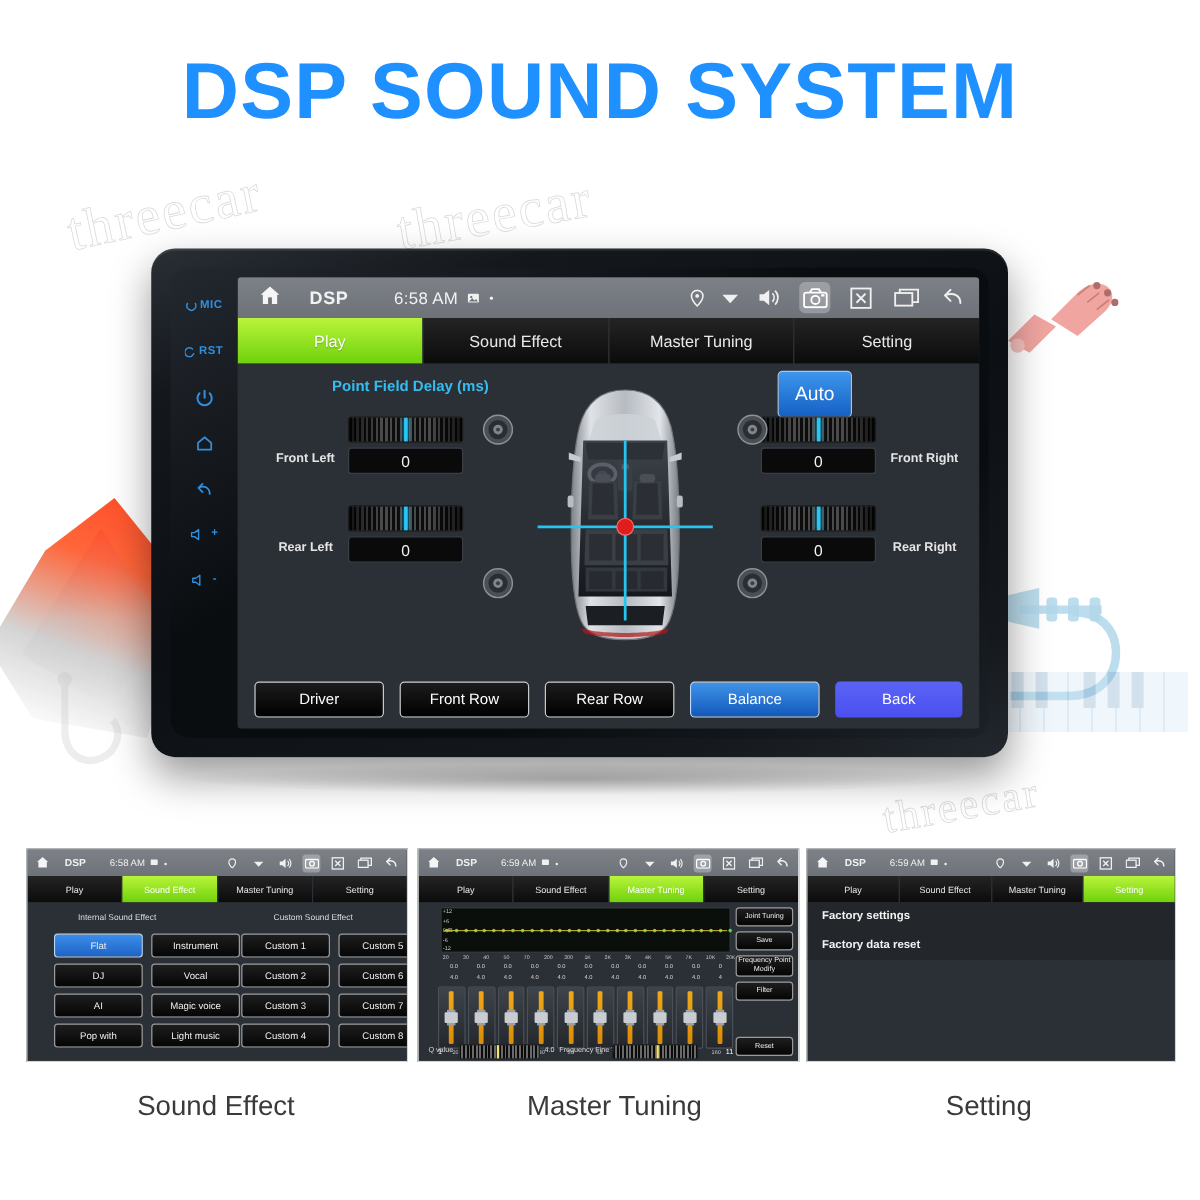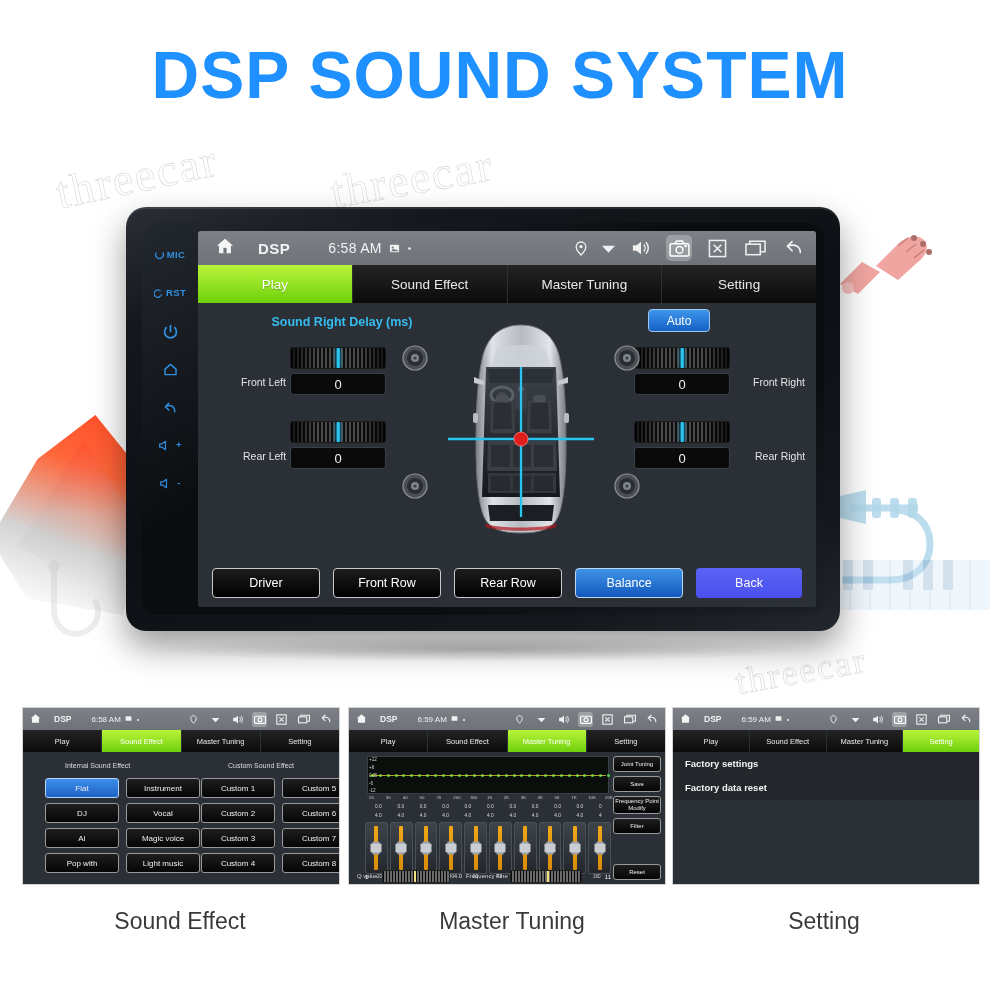--- a/index.html
+++ b/index.html
@@ -132,24 +132,24 @@
   }
 
   
   #content { flex:1; position:relative; background:#2b3036; }
   #sfd-title {
     position:absolute; left:44px; top:12px; width:200px; text-align:center;
     color:#35bdf0; font-size:12.5px; font-weight:bold;
   }
   #auto-btn {
     position:absolute; right:106px; top:6px;
-    width:62px; height:23px; border-radius:4px;
+    width:62px; height:39px; border-radius:4px;
     background:linear-gradient(180deg,#3d96ec,#1560c4);
     border:1px solid #9fc7f2;
-    color:#fff; font-size:12px;
+    color:#fff; font-size:16px;
     display:flex; align-items:center; justify-content:center;
   }
 
   .delay-group { position:absolute; }
   .delay-strip {
     width:96px; height:22px; border-radius:3px;
     background:
       repeating-linear-gradient(90deg,#0c0c0c 0px,#0c0c0c 2px,#4a4a4a 2px,#4a4a4a 4px);
     position:relative; border:1px solid #1a1a1a;
     overflow:hidden;
@@ -161,21 +161,21 @@
   .delay-strip .needle {
     position:absolute; left:50%; top:0; bottom:0; width:2.5px; background:#29c6f5;
     box-shadow:0 0 4px #29c6f5; transform:translateX(-50%);
   }
   .delay-val {
     margin-top:4px; width:96px; height:22px; border-radius:3px;
     background:#0a0a0a; color:#f2f2f2; font-size:13px;
     display:flex; align-items:center; justify-content:center;
     border:1px solid #3a3f45;
   }
-  .delay-label { position:absolute; color:#e4e4e4; font-size:10.5px; font-weight:normal; white-space:nowrap;margin-left:11px; }
+  .delay-label { position:absolute; color:#e4e4e4; font-size:10.5px; font-weight:bold; white-space:nowrap; }
 
   #car { position:absolute; left:238px; top:18px; width:170px; height:215px; }
   .spk { position:absolute; width:26px; height:26px; }
 
   #bottom-btns {
     position:absolute; left:14px; right:14px; bottom:9px;
     display:flex; gap:13px;
   }
   .bbtn {
     flex:1; height:30px; border-radius:4px;
@@ -504,21 +504,21 @@
 
       <div id="tabs">
         <div class="tab active">Play</div>
         <div class="tab">Sound Effect</div>
         <div class="tab">Master Tuning</div>
         <div class="tab">Setting</div>
       </div>
 
       <div id="content">
 
-        <div id="sfd-title">Sound Right Delay (ms)</div>
+        <div id="sfd-title">Point Field Delay (ms)</div>
         <div id="auto-btn">Auto</div>
 
         <div class="delay-group" style="left:92px; top:44px;">
           <div class="delay-strip">
               <div class="needle"></div>
             </div>
           <div class="delay-val">0</div>
         </div>
         <div class="delay-label" style="left:32px; top:73px;">Front Left</div>
 

